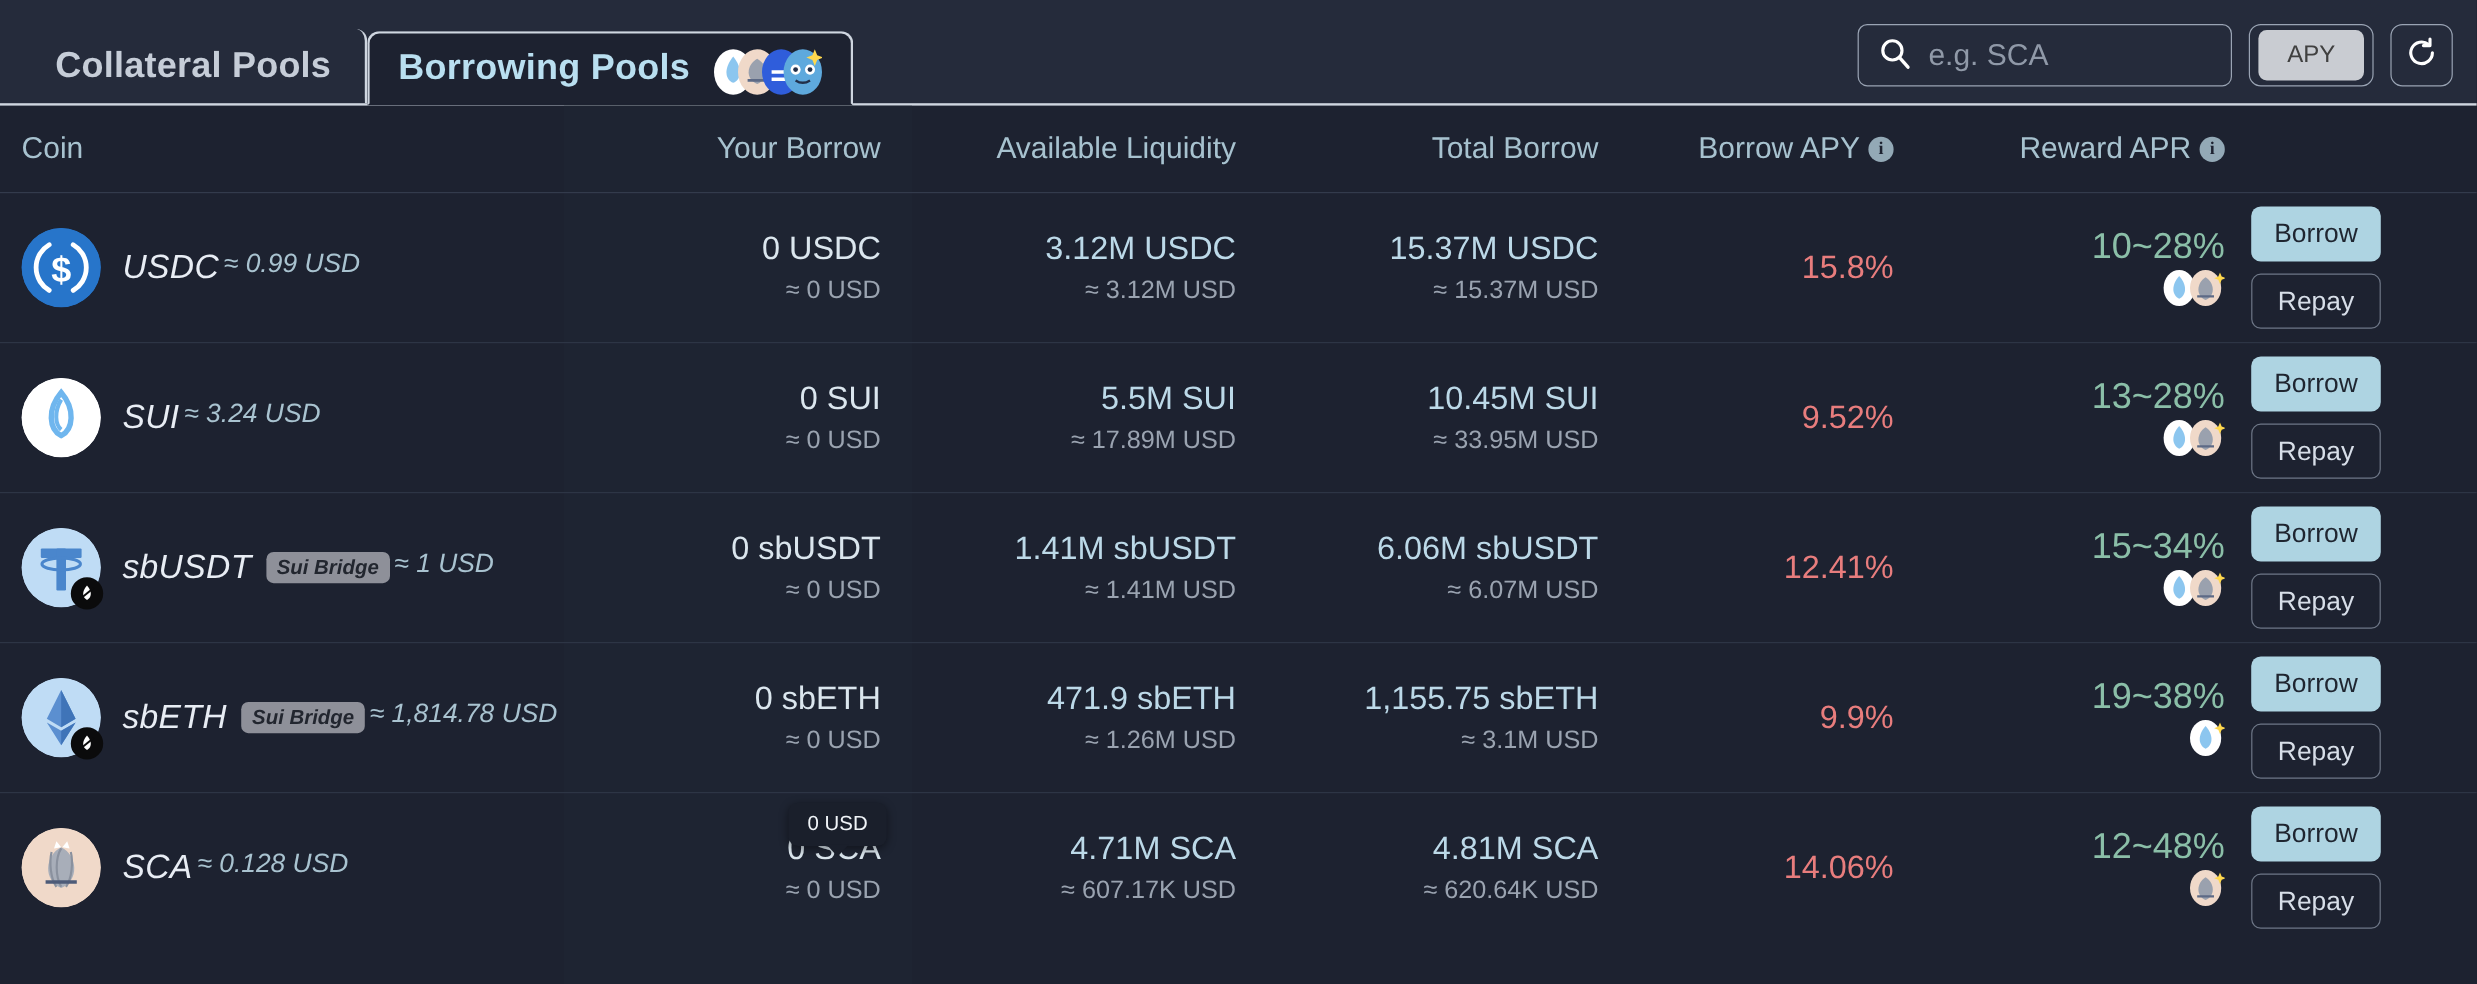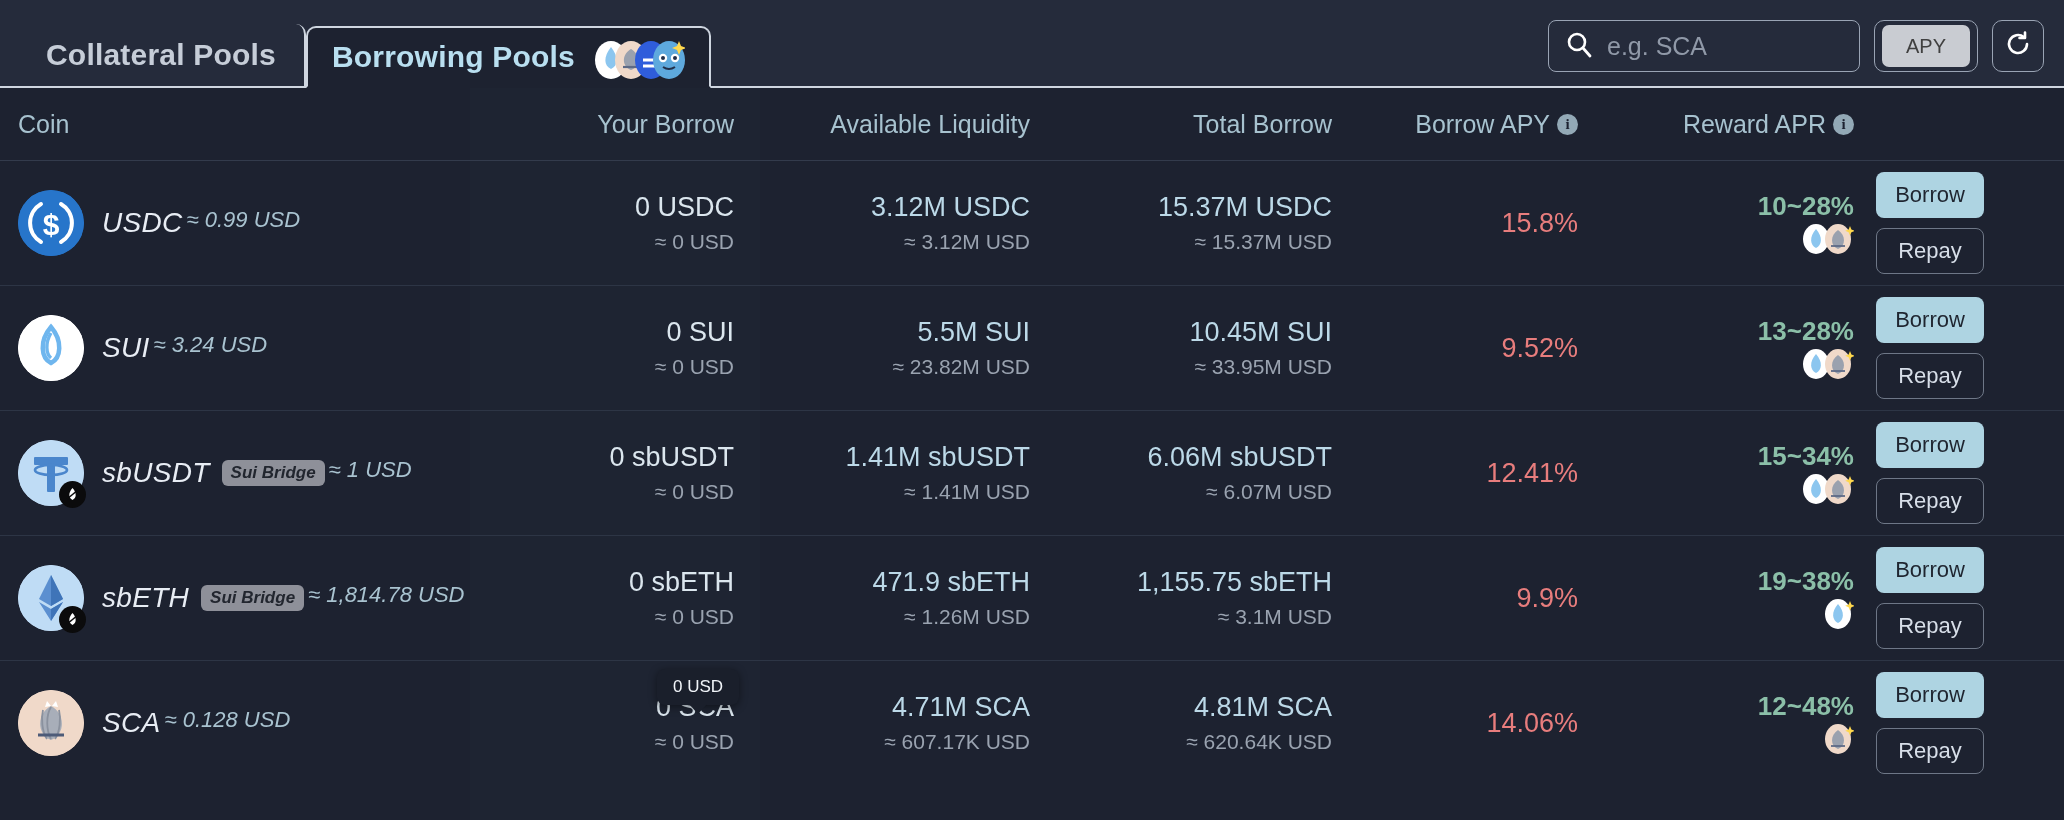--- a/index.html
+++ b/index.html
@@ -115,21 +115,21 @@
   .badge{
     background:#8e9099;color:#22262f;border-radius:6px;
     font-size:17px;font-weight:700;padding:3px 9px;white-space:nowrap;
   }
   .coin-sub{font-size:22px;color:#a9c3d0;}
 
   .v-main{font-size:27px;color:#dbe6ee;white-space:nowrap;line-height:1.15;}
   .v-main.teal{color:#bcd9e8;}
   .v-sub{font-size:21px;color:#9aa3b0;margin-top:7px;white-space:nowrap;}
   .v-apy{font-size:27px;color:#e87d7d;white-space:nowrap;}
-  .v-reward{font-size:26px;color:#8bbfa8;white-space:nowrap;font-weight:bold;}
+  .v-reward{font-size:30px;color:#8bbfa8;white-space:nowrap;}
   .reward-icons{display:flex;justify-content:flex-end;align-items:center;margin-top:4px;height:30px;}
   .reward-icons > *{margin-left:-10px;}
   .reward-icons > *:first-child{margin-left:0;}
 
   .btn{
     width:108px;height:46px;border-radius:8px;box-sizing:border-box;
     display:flex;align-items:center;justify-content:center;
     font-size:22px;cursor:pointer;white-space:nowrap;
   }
   .btn.borrow{background:#aed4e2;color:#1f2530;border:none;}
@@ -319,21 +319,21 @@
           </span>
           <span class="coin-sub">≈ 3.24 USD</span>
         </span>
       </div>
       <div class="c-your">
         <div class="v-main">0 SUI</div>
         <div class="v-sub">≈ 0 USD</div>
       </div>
       <div class="c-liq">
         <div class="v-main teal">5.5M SUI</div>
-        <div class="v-sub">≈ 23.82M USD</div>
+        <div class="v-sub">≈ 17.89M USD</div>
       </div>
       <div class="c-total">
         <div class="v-main teal">10.45M SUI</div>
         <div class="v-sub">≈ 33.95M USD</div>
       </div>
       <div class="c-apy">
         <div class="v-apy">9.52%</div>
       </div>
       <div class="c-reward">
         <div class="v-reward">13~28%</div>

